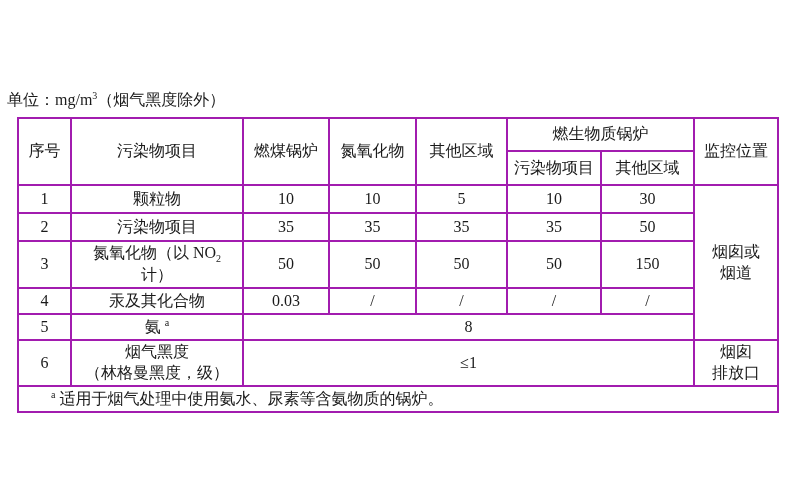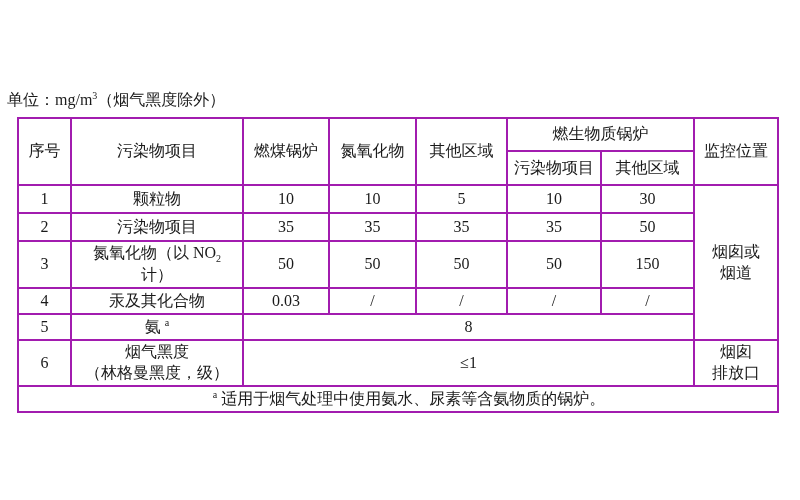--- a/index.html
+++ b/index.html
@@ -42,22 +42,22 @@
   .std-table sup { font-size: 10px; }
   .std-table sub { font-size: 10px; }
   tr.h33 { height: 33px; }
   tr.h34 { height: 34px; }
   tr.h28 { height: 28px; }
   tr.h45 { height: 45px; }
   tr.h26 { height: 26px; }
   tr.h43 { height: 43px; }
   tr.h24 { height: 24px; }
   td.footnote-cell {
-    text-align: center;
-    padding-left: 24px;
+    text-align: left;
+    padding-left: 32px;
     white-space: nowrap;
   }
 </style>
 </head>
 <body>
 
 <div class="unit-note"><span>单位：mg/m</span><sup>3</sup><span>（烟气黑度除外）</span></div>
 
 <table class="std-table">
   <colgroup>

